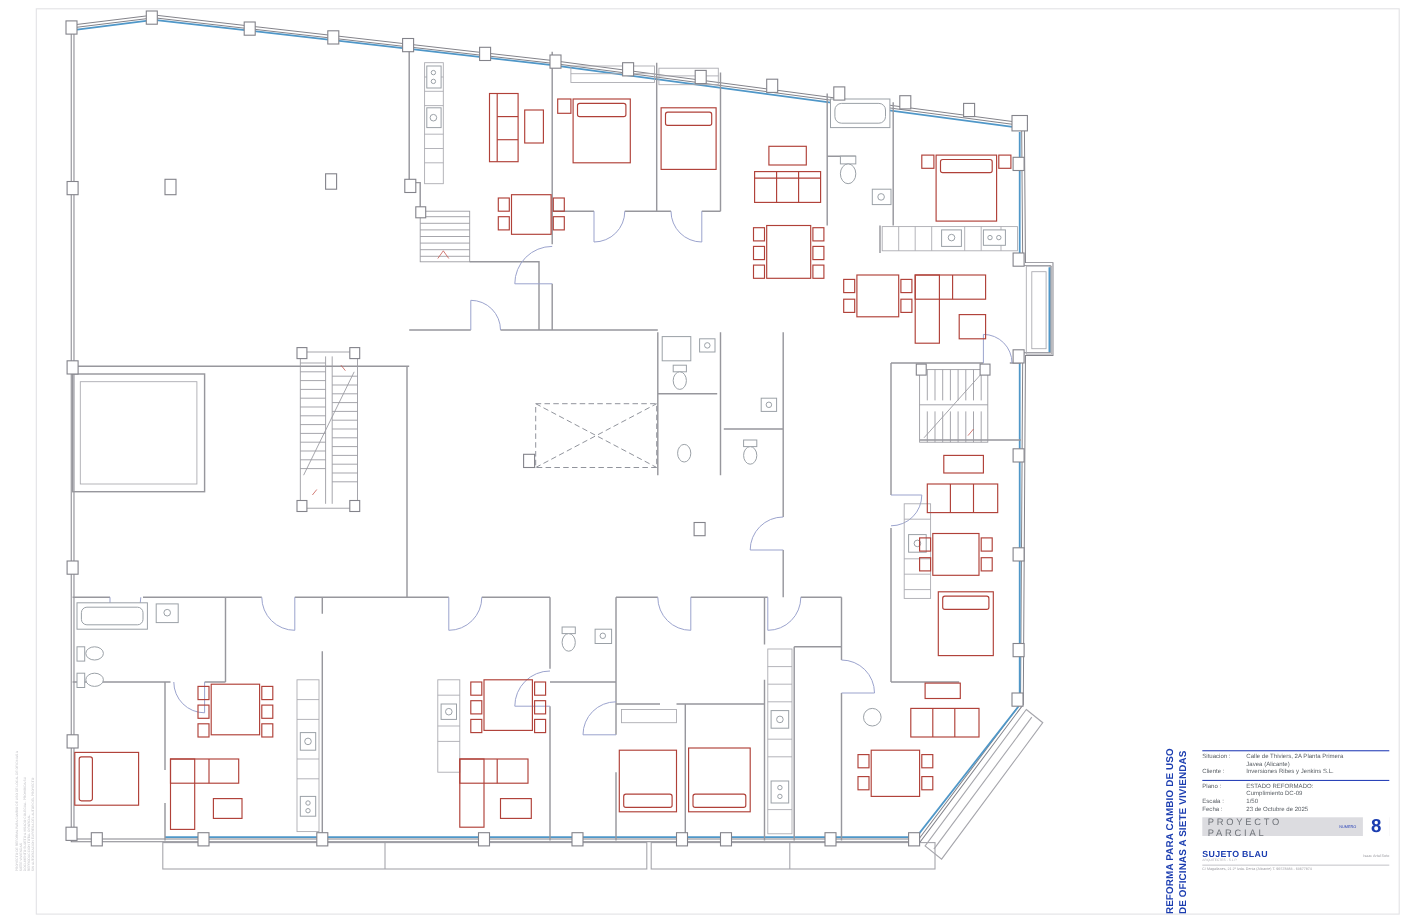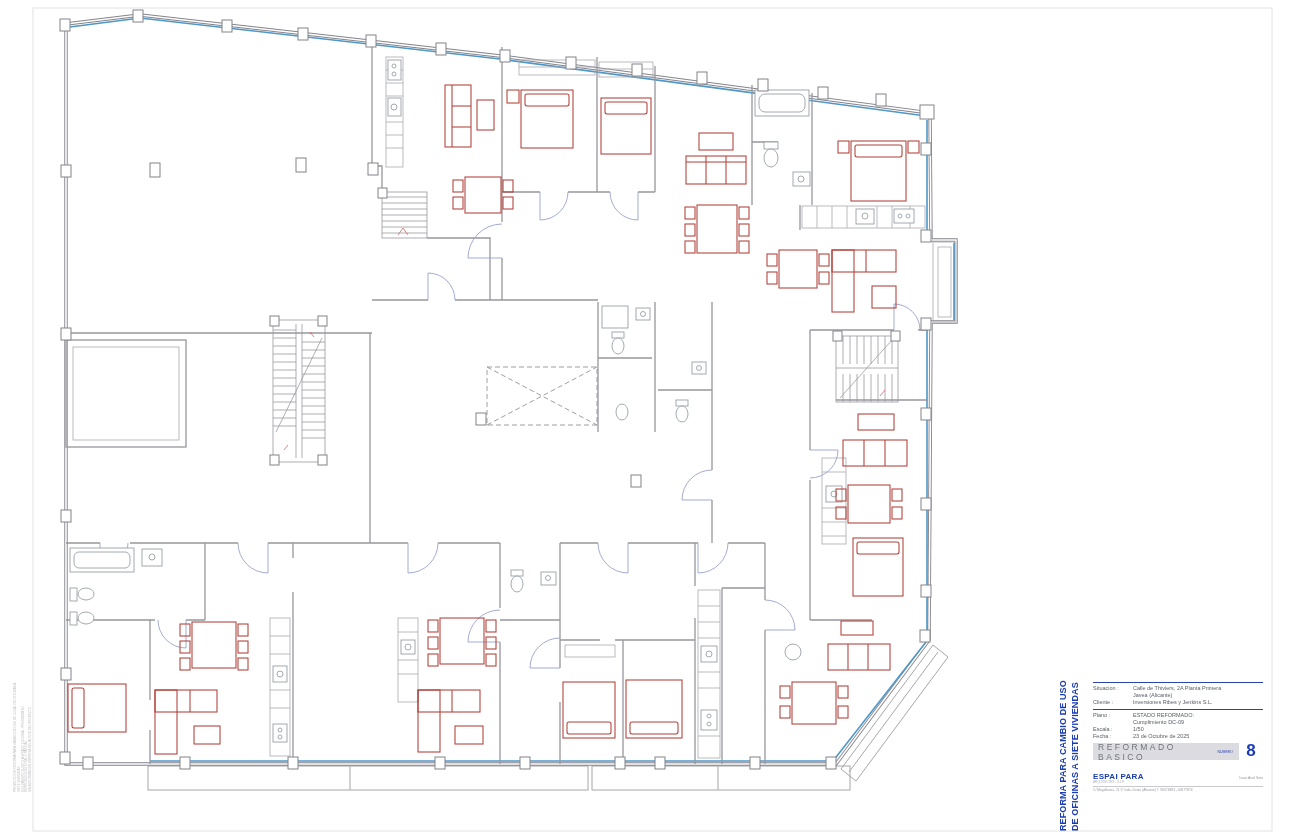--- a/index.html
+++ b/index.html
@@ -524,27 +524,27 @@
     <span class="lab">Escala :</span>
     <span class="val">1/50</span>
   </div>
 
   <div class="row">
     <span class="lab">Fecha :</span>
     <span class="val">23 de Octubre de 2025</span>
   </div>
 
   <div class="bar">
-    <span class="stage">REFORMADO BASICO</span>
+    <span class="stage">PROYECTO PARCIAL</span>
     <span class="num-label">NUMERO</span>
     <span class="num">8</span>
   </div>
 
   <div class="footer">
     <span class="architect">Isaac Artal Soto</span>
-    <span class="firm">ESPAI PARA</span>
+    <span class="firm">SUJETO BLAU</span>
     <div class="subtitle">ARQUITECTES - S.L.P.</div>
     <div class="fline"></div>
     <div class="address">C/ Magallanes, 21 2ª Izda. Denia (Alicante)   T. 96578383 - 63677874</div>
   </div>
 </div>
 
 </div>
 
 </body></html>

